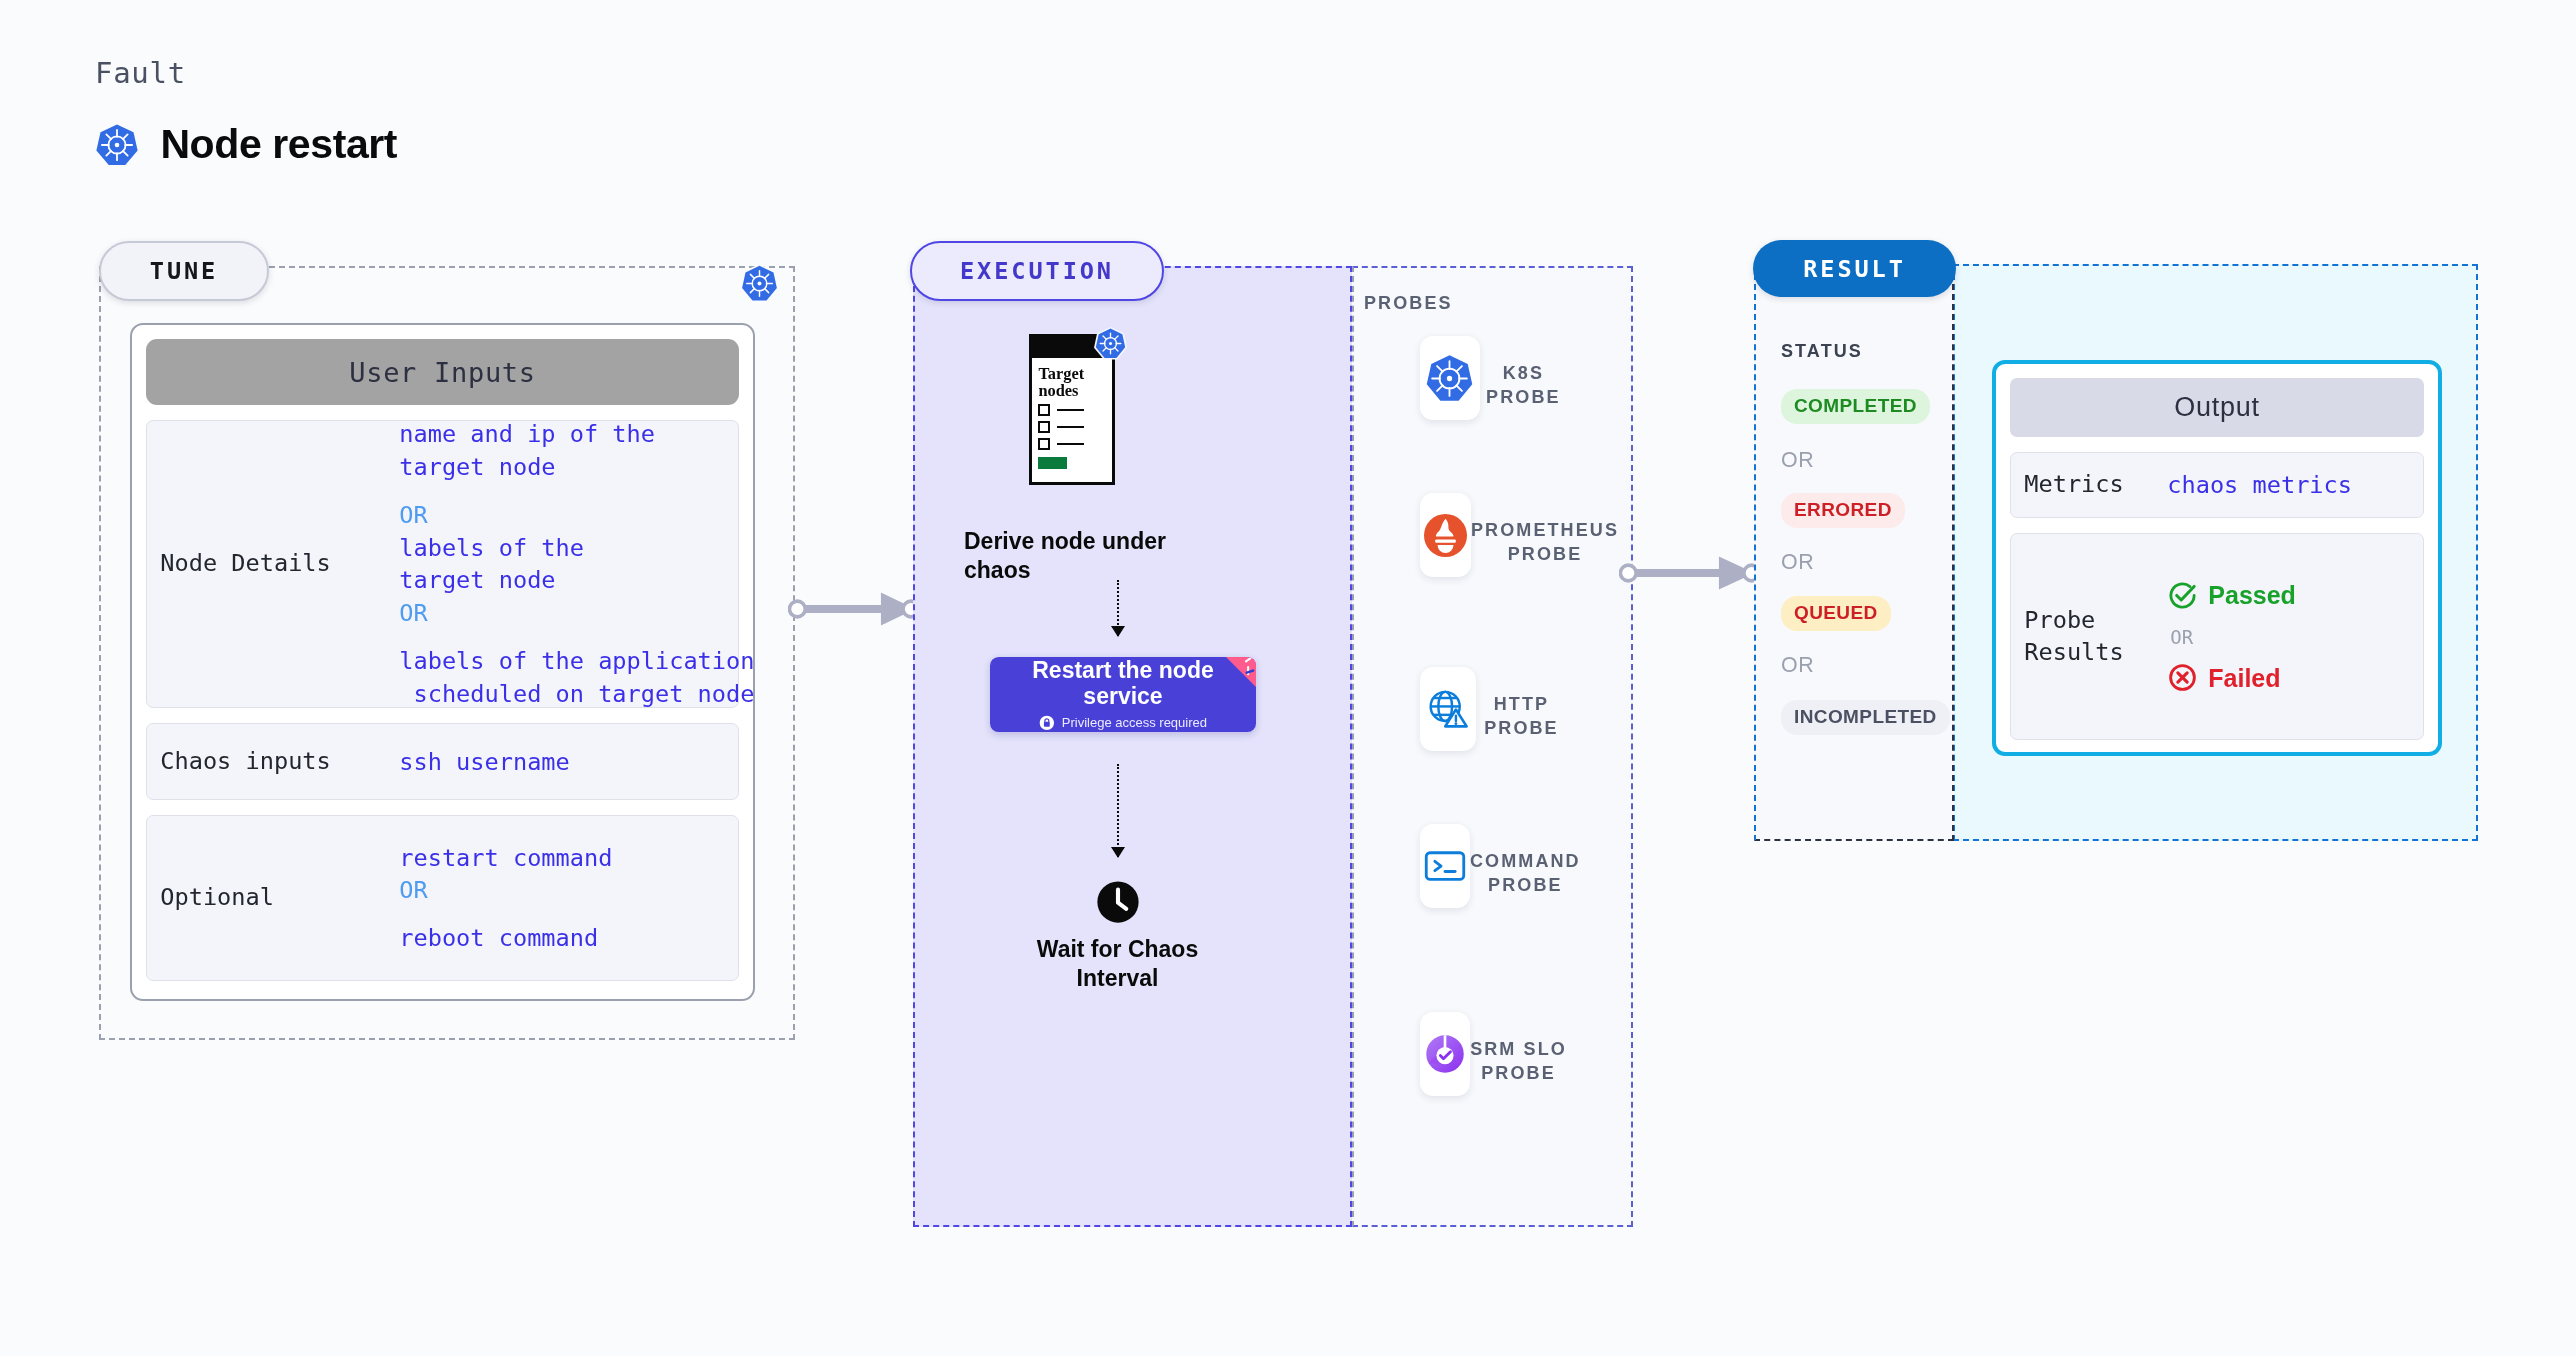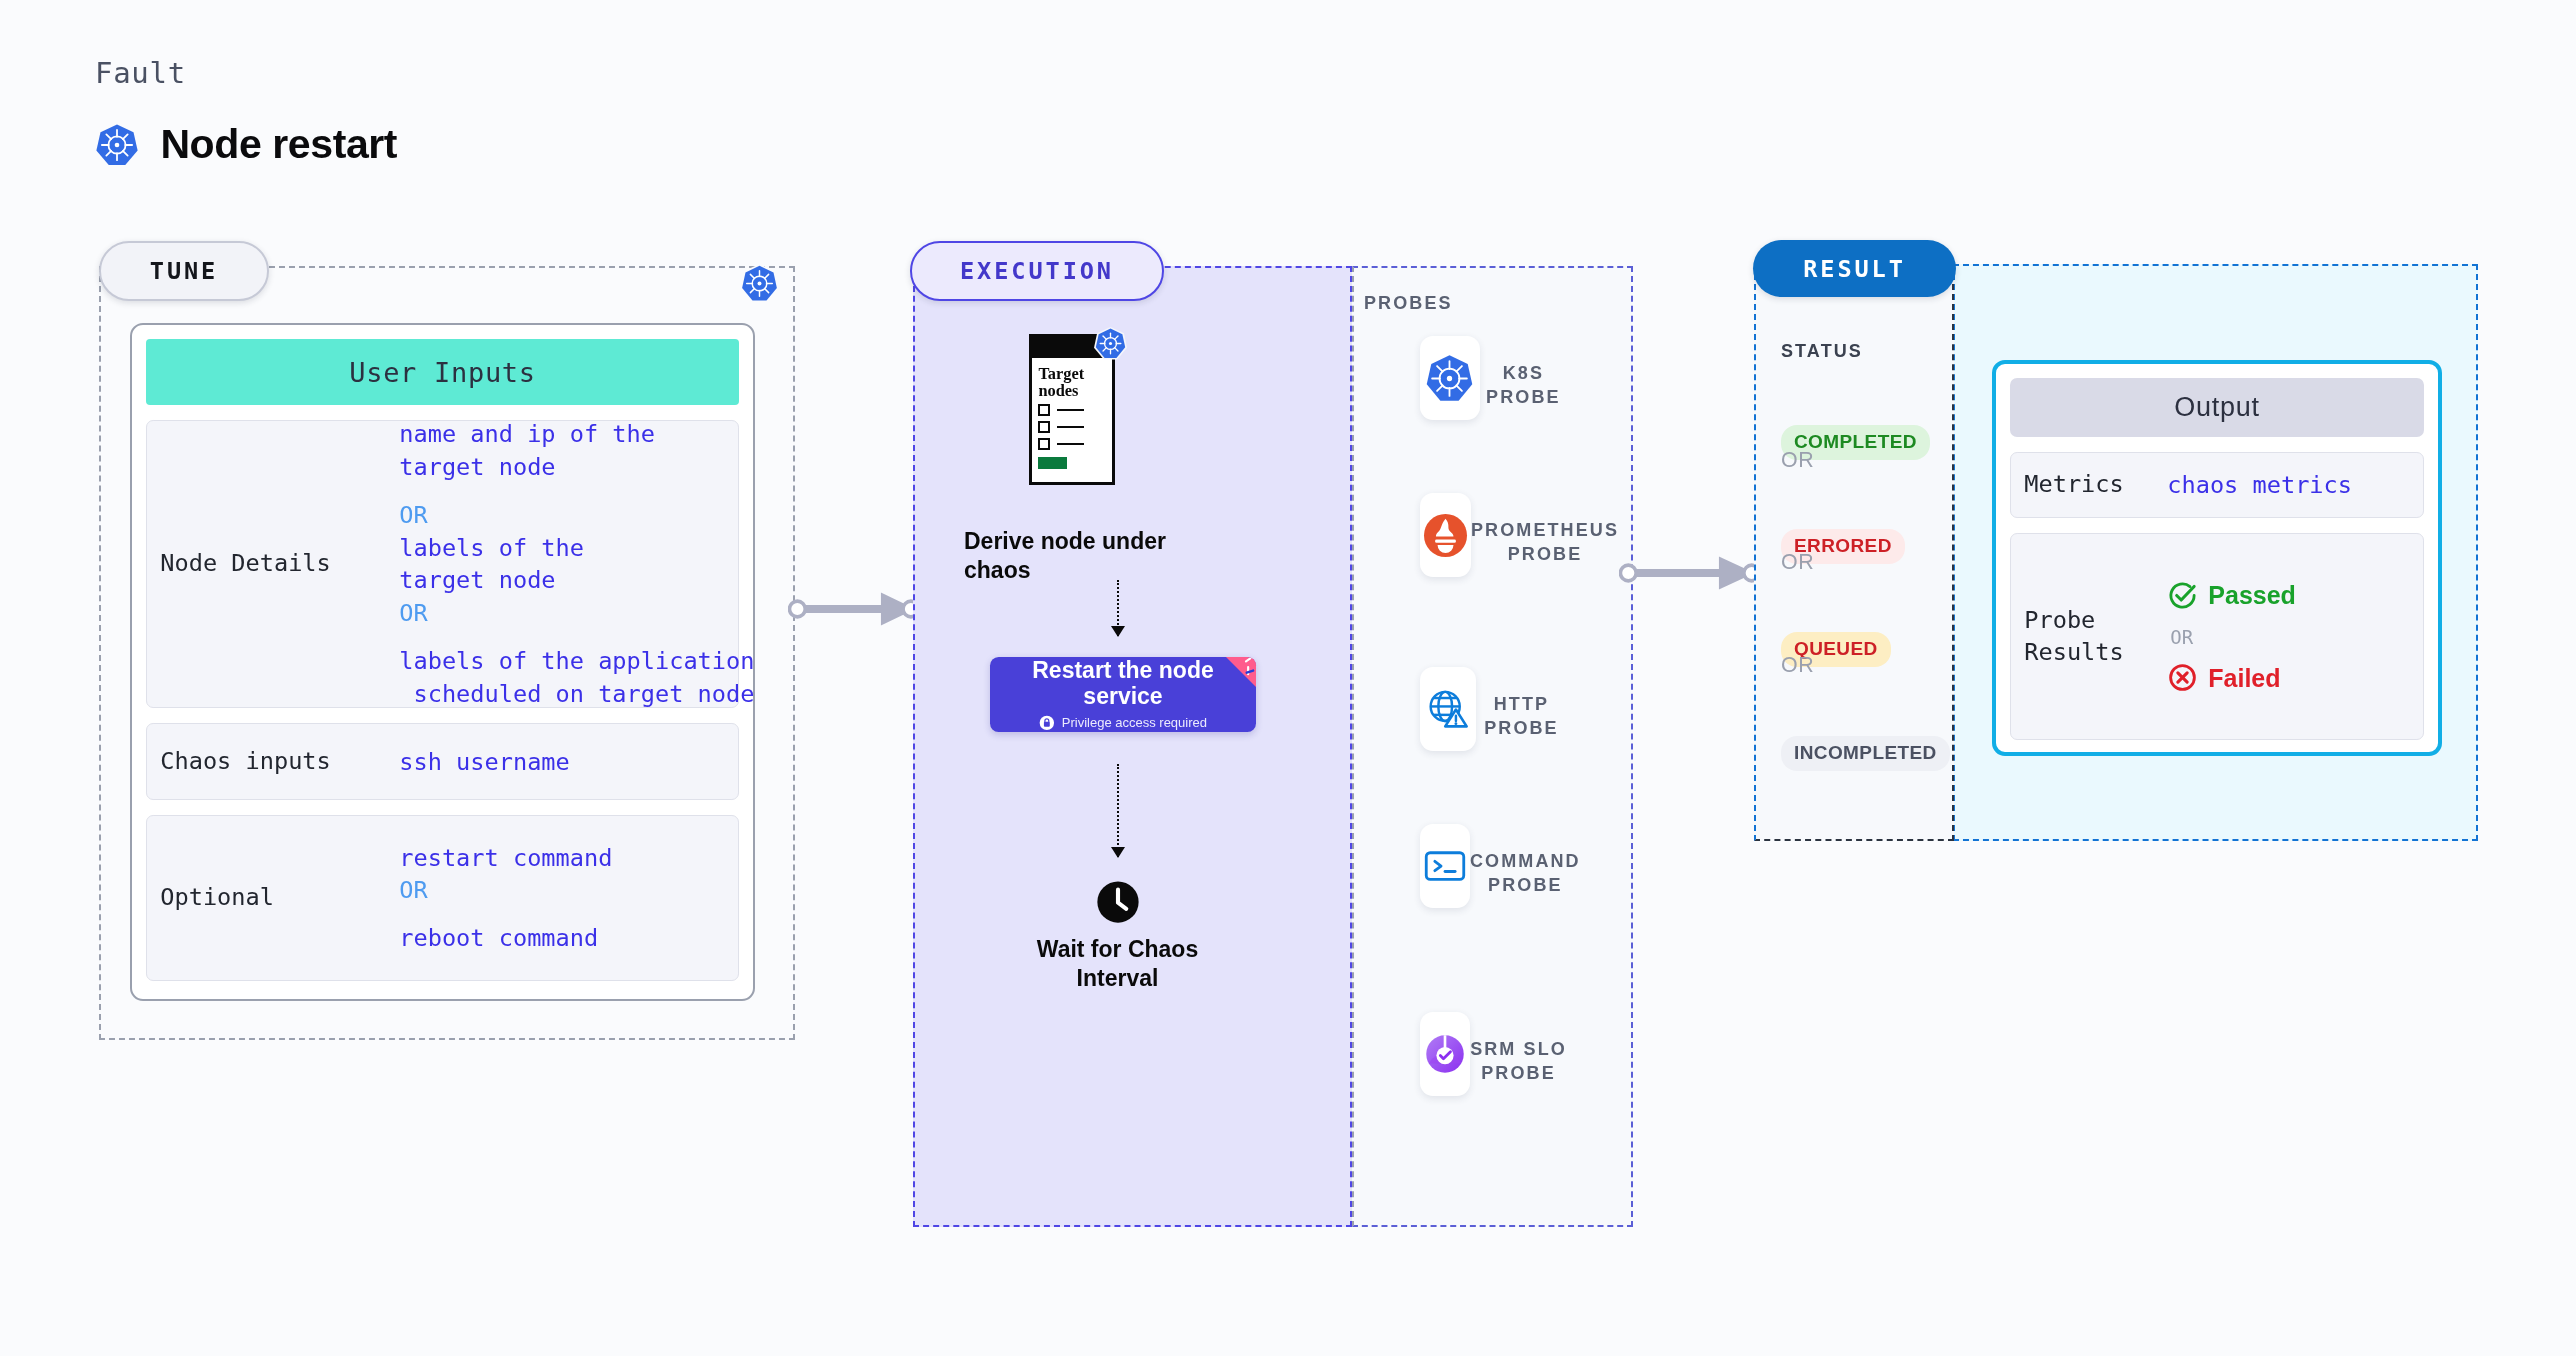--- a/index.html
+++ b/index.html
@@ -77,21 +77,21 @@
     border:2.1px dashed #1273d4;background:#eaf9fe;
   }
 
   
   #tune-card{
     position:absolute;left:130px;top:323px;width:625px;height:678px;
     background:#ffffff;border:2.1px solid #9aa0ae;border-radius:13px;
     box-sizing:border-box;padding:14.3px;
   }
   #user-inputs-header{
-    height:66px;background:#5eead4;border-radius:4px;
+    height:66px;background:#a3a3a3;border-radius:11px;
     display:flex;align-items:center;justify-content:center;
     font-family:"DejaVu Sans Mono","Liberation Mono",monospace;
     font-size:27px;color:#2c3040;letter-spacing:0.7px;
   }
   .io-row{
     margin-top:15px;background:#f4f5fa;border:1.4px solid #dfe1ea;
     border-radius:7.1px;display:flex;align-items:center;
     padding:14.3px 13px;box-sizing:border-box;
   }
   .io-key{
@@ -192,21 +192,21 @@
   #probe-4{top:1012px;}
 
   
   #status-title{
     position:absolute;left:1781px;top:341px;
     font-size:18px;font-weight:bold;color:#3b4250;letter-spacing:2.1px;
   }
   .status-badge{
     position:absolute;left:1781px;
     border-radius:16px;padding:6.4px 13px;
-    font-size:19px;font-weight:bold;letter-spacing:0.4px;margin-top:36px;
+    font-size:19px;font-weight:bold;letter-spacing:0.4px;
   }
   .or-text{
     position:absolute;left:1781px;
     font-size:21.4px;color:#9aa0ae;letter-spacing:0.7px;
   }
   #sb-0{top:389px;background:#ddf4dd;color:#1d8a22;}
   #or-0{top:448px;}
   #sb-1{top:493px;background:#fdeaea;color:#cd2026;}
   #or-1{top:550px;}
   #sb-2{top:596px;background:#fdeec3;color:#cd2026;}

